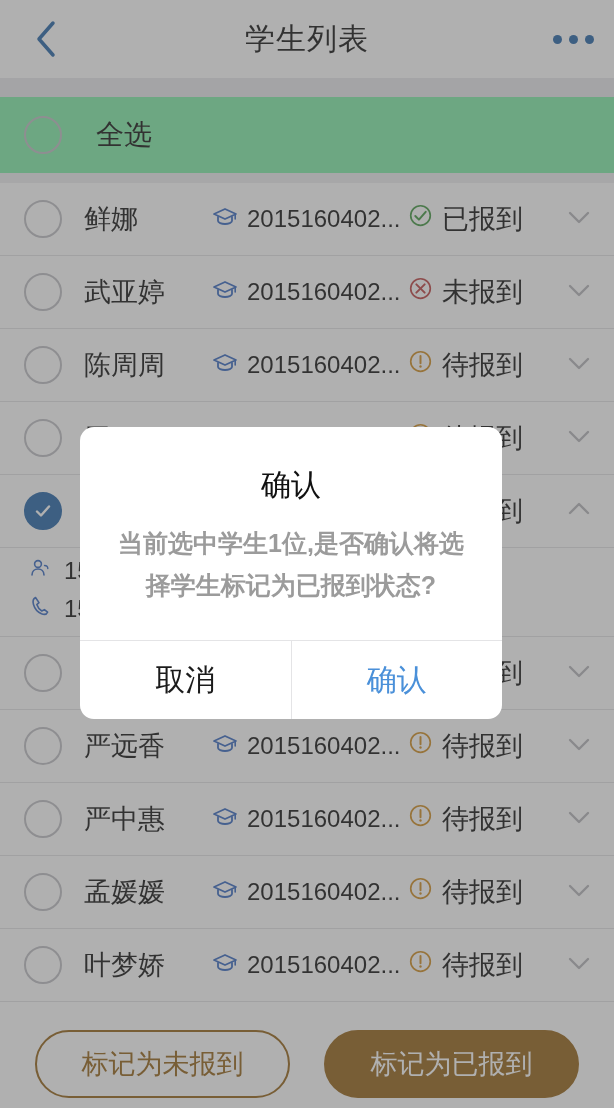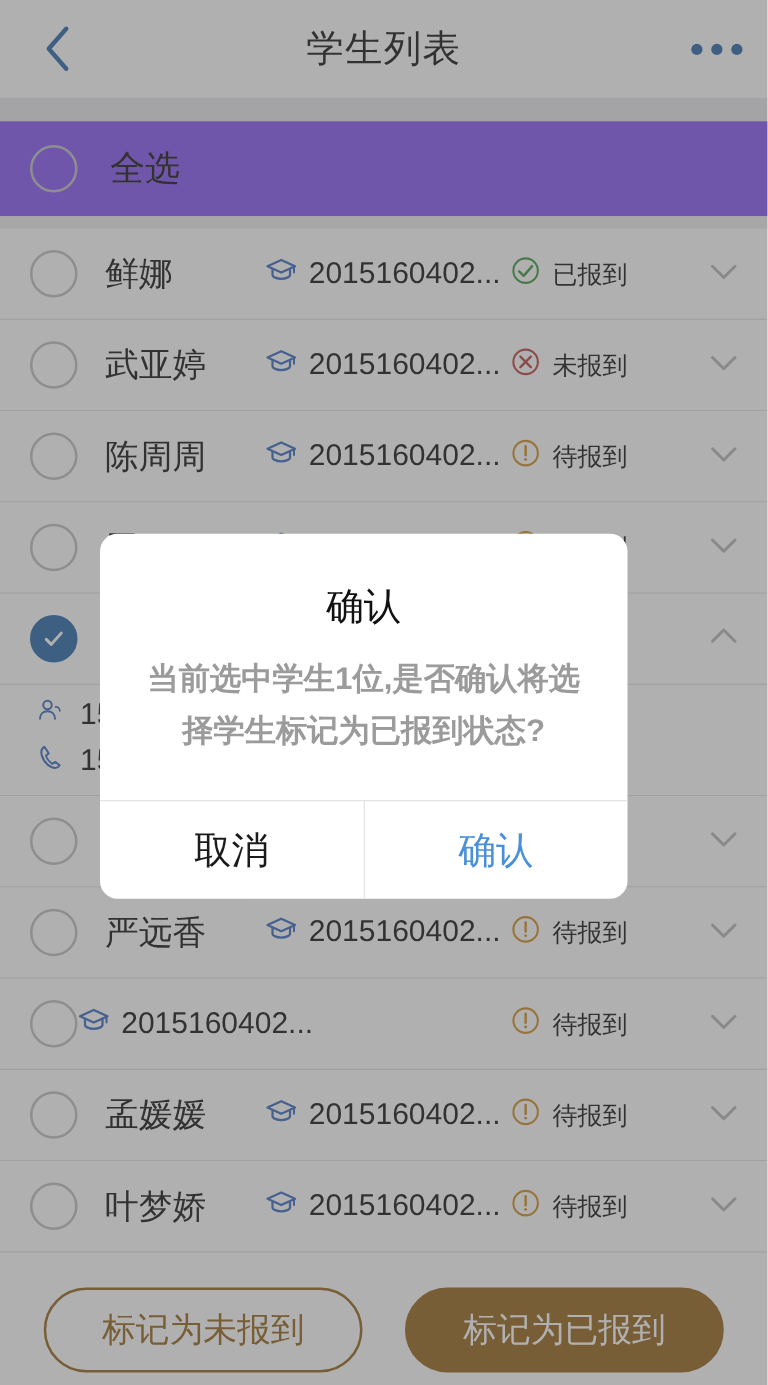--- a/index.html
+++ b/index.html
@@ -44,23 +44,23 @@
     width: 9px; height: 9px; border-radius: 50%;
     background: #2f6cab; display: block;
   }
 
   
   .band { height: 19px; flex: 0 0 19px; background: #e9e9ed; }
 
   
   .selectall {
     height: 76px; flex: 0 0 76px;
-    background: #8b5cf6;
+    background: #86efac;
     display: flex; align-items: center;
-    padding-left: 24px; gap: 26px;
+    padding-left: 24px; gap: 34px;
   }
   .selectall .label { font-size: 28px; color: #1b1b1b; }
 
   
   .cbox {
     width: 38px; height: 38px; border-radius: 50%;
     border: 2px solid #c2c2c6; background: transparent;
     flex: 0 0 38px;
     display: flex; align-items: center; justify-content: center;
   }
@@ -84,21 +84,21 @@
     margin-left: 22px; width: 128px; flex: 0 0 128px;
     white-space: nowrap;
   }
   .row .sid {
     display: flex; align-items: center; gap: 9px;
     font-size: 24px; color: #1b1b1b;
     flex: 1 1 auto;
   }
   .row .status {
     display: flex; align-items: center; gap: 9px;
-    font-size: 20px; color: #1b1b1b;
+    font-size: 27px; color: #1b1b1b;
     width: 148px; flex: 0 0 148px;
   }
   .row .chev {
     width: 46px; flex: 0 0 46px;
     display: flex; align-items: center; justify-content: center;
   }
 
   
   .detail {
     background: #fff; padding: 4px 0 8px 28px;
@@ -380,20 +380,21 @@
           <span>待报到</span>
         </span>
         <span class="chev">
           <span><svg width="26" height="20" viewBox="0 0 26 20">
               <polyline points="4,6 13,15 22,6" fill="none" stroke="#b9b9bd" stroke-width="2.4" stroke-linecap="round" stroke-linejoin="round"></polyline>
             </svg></span>
         </span>
       </div>
       <div class="row">
         <span class="cbox"></span>
+        <span class="name">严中惠</span>
         <span class="sid">
           <span><svg width="26" height="20" viewBox="0 0 26 20">
               <path d="M13 2 L24 7 L13 12 L2 7 Z" fill="none" stroke="#3f6fc4" stroke-width="1.8" stroke-linejoin="round"></path>
               <path d="M6 9.2 L6 14 C6 15.6 9.4 17 13 17 C16.6 17 20 15.6 20 14 L20 9.2" fill="none" stroke="#3f6fc4" stroke-width="1.8" stroke-linejoin="round"></path>
               <line x1="23.2" y1="7.4" x2="23.2" y2="12" stroke="#3f6fc4" stroke-width="1.6" stroke-linecap="round"></line>
             </svg></span>
           <span>2015160402...</span>
         </span>
         <span class="status">
           <span><svg width="25" height="25" viewBox="0 0 24 24">

